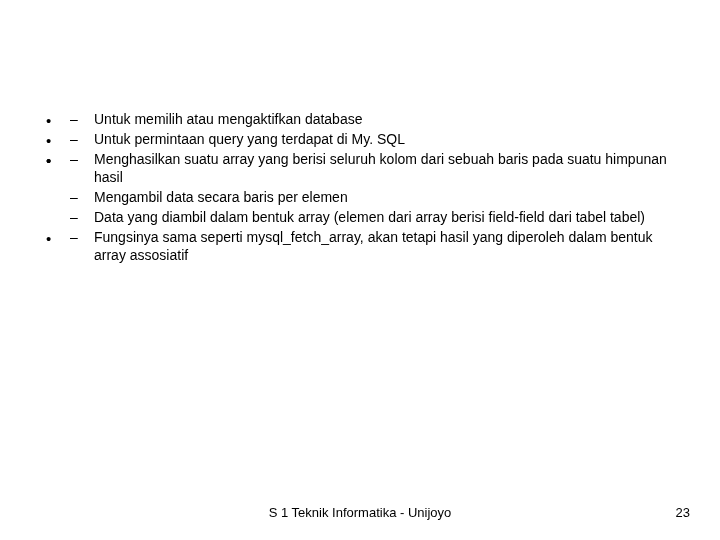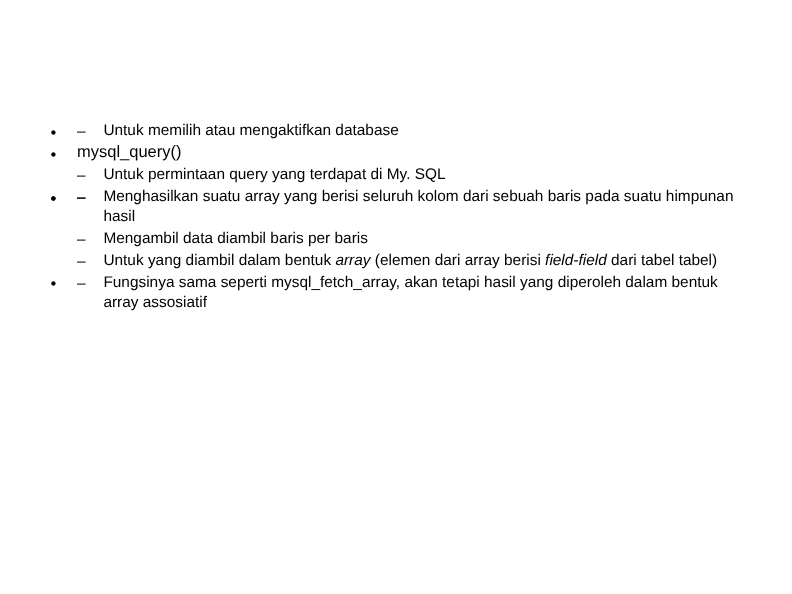--- a/index.html
+++ b/index.html
@@ -53,21 +53,20 @@
     left: 0;
     top: 1px;
     font-size: 14px;
     line-height: 17px;
   }
   .lvl2-text {
     font-size: 14px;
     line-height: 17px;
   }
   .italic {
-    font-style: italic;
   }
   .footer {
     position: absolute;
     bottom: 20px;
     left: 0;
     width: 720px;
     font-size: 13px;
   }
   .footer-center {
     width: 100%;
@@ -79,25 +78,29 @@
     bottom: 0;
   }
 </style>
 </head>
 <body>
 
 <div class="slide">
   <ul id="list-root">
       <li class="lvl1"><span class="lvl1-bullet">•</span></li>
       <li class="lvl2"><span class="lvl2-bullet">–</span><span class="lvl2-text"><span>Untuk memilih atau mengaktifkan database</span></span></li>
-      <li class="lvl1"><span class="lvl1-bullet">•</span><span class="lvl1-text">mysql_query()</span></li>
+      <li class="lvl1"><span class="lvl1-bullet">•</span></li>
       <li class="lvl2"><span class="lvl2-bullet">–</span><span class="lvl2-text"><span>Untuk permintaan query yang terdapat di My. SQL</span></span></li>
       <li class="lvl1"><span class="lvl1-bullet">•</span></li>
       <li class="lvl2"><span class="lvl2-bullet">–</span></li>
       <li class="lvl1"><span class="lvl1-bullet">•</span></li>
       <li class="lvl2"><span class="lvl2-bullet">–</span><span class="lvl2-text"><span>Menghasilkan suatu array yang berisi seluruh kolom dari sebuah baris pada suatu himpunan hasil</span></span></li>
-      <li class="lvl2"><span class="lvl2-bullet">–</span><span class="lvl2-text"><span>Mengambil data diambil baris per baris</span></span></li>
-      <li class="lvl2"><span class="lvl2-bullet">–</span><span class="lvl2-text"><span>Untuk yang diambil dalam bentuk </span><span class="italic">array</span><span> (elemen dari array berisi </span><span class="italic">field-field</span><span> dari tabel tabel)</span></span></li>
+      <li class="lvl2"><span class="lvl2-bullet">–</span><span class="lvl2-text"><span>Mengambil data secara baris per elemen</span></span></li>
+      <li class="lvl2"><span class="lvl2-bullet">–</span><span class="lvl2-text"><span>Data yang diambil dalam bentuk </span><span class="italic">array</span><span> (elemen dari array berisi </span><span class="italic">field-field</span><span> dari tabel tabel)</span></span></li>
       <li class="lvl1"><span class="lvl1-bullet">•</span></li>
       <li class="lvl2"><span class="lvl2-bullet">–</span><span class="lvl2-text"><span>Fungsinya sama seperti mysql_fetch_array, akan tetapi hasil yang diperoleh dalam bentuk array assosiatif</span></span></li>
     </ul>
 
+  <div class="footer">
+    <div class="footer-center">S 1 Teknik Informatika - Unijoyo</div>
+    <div class="footer-right">23</div>
+  </div>
 </div>
 
 </body></html>

